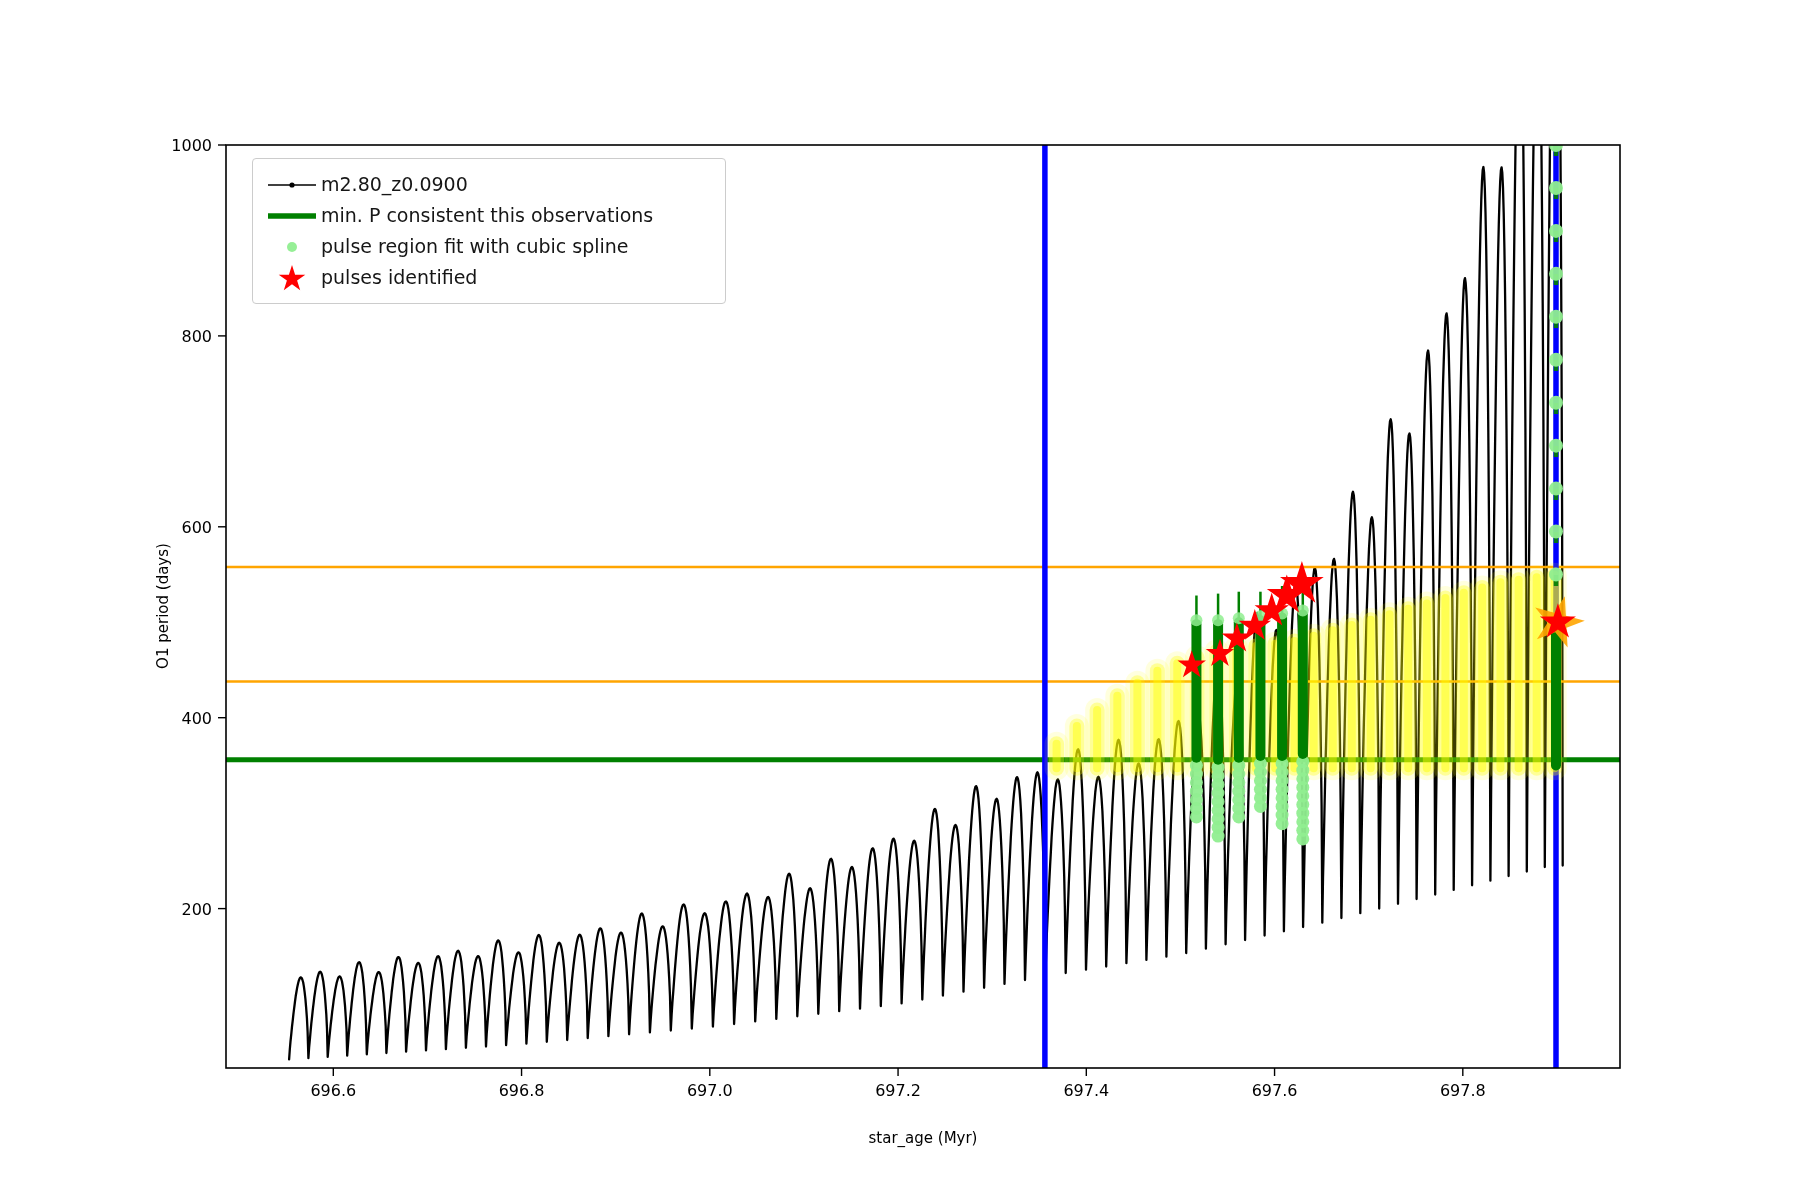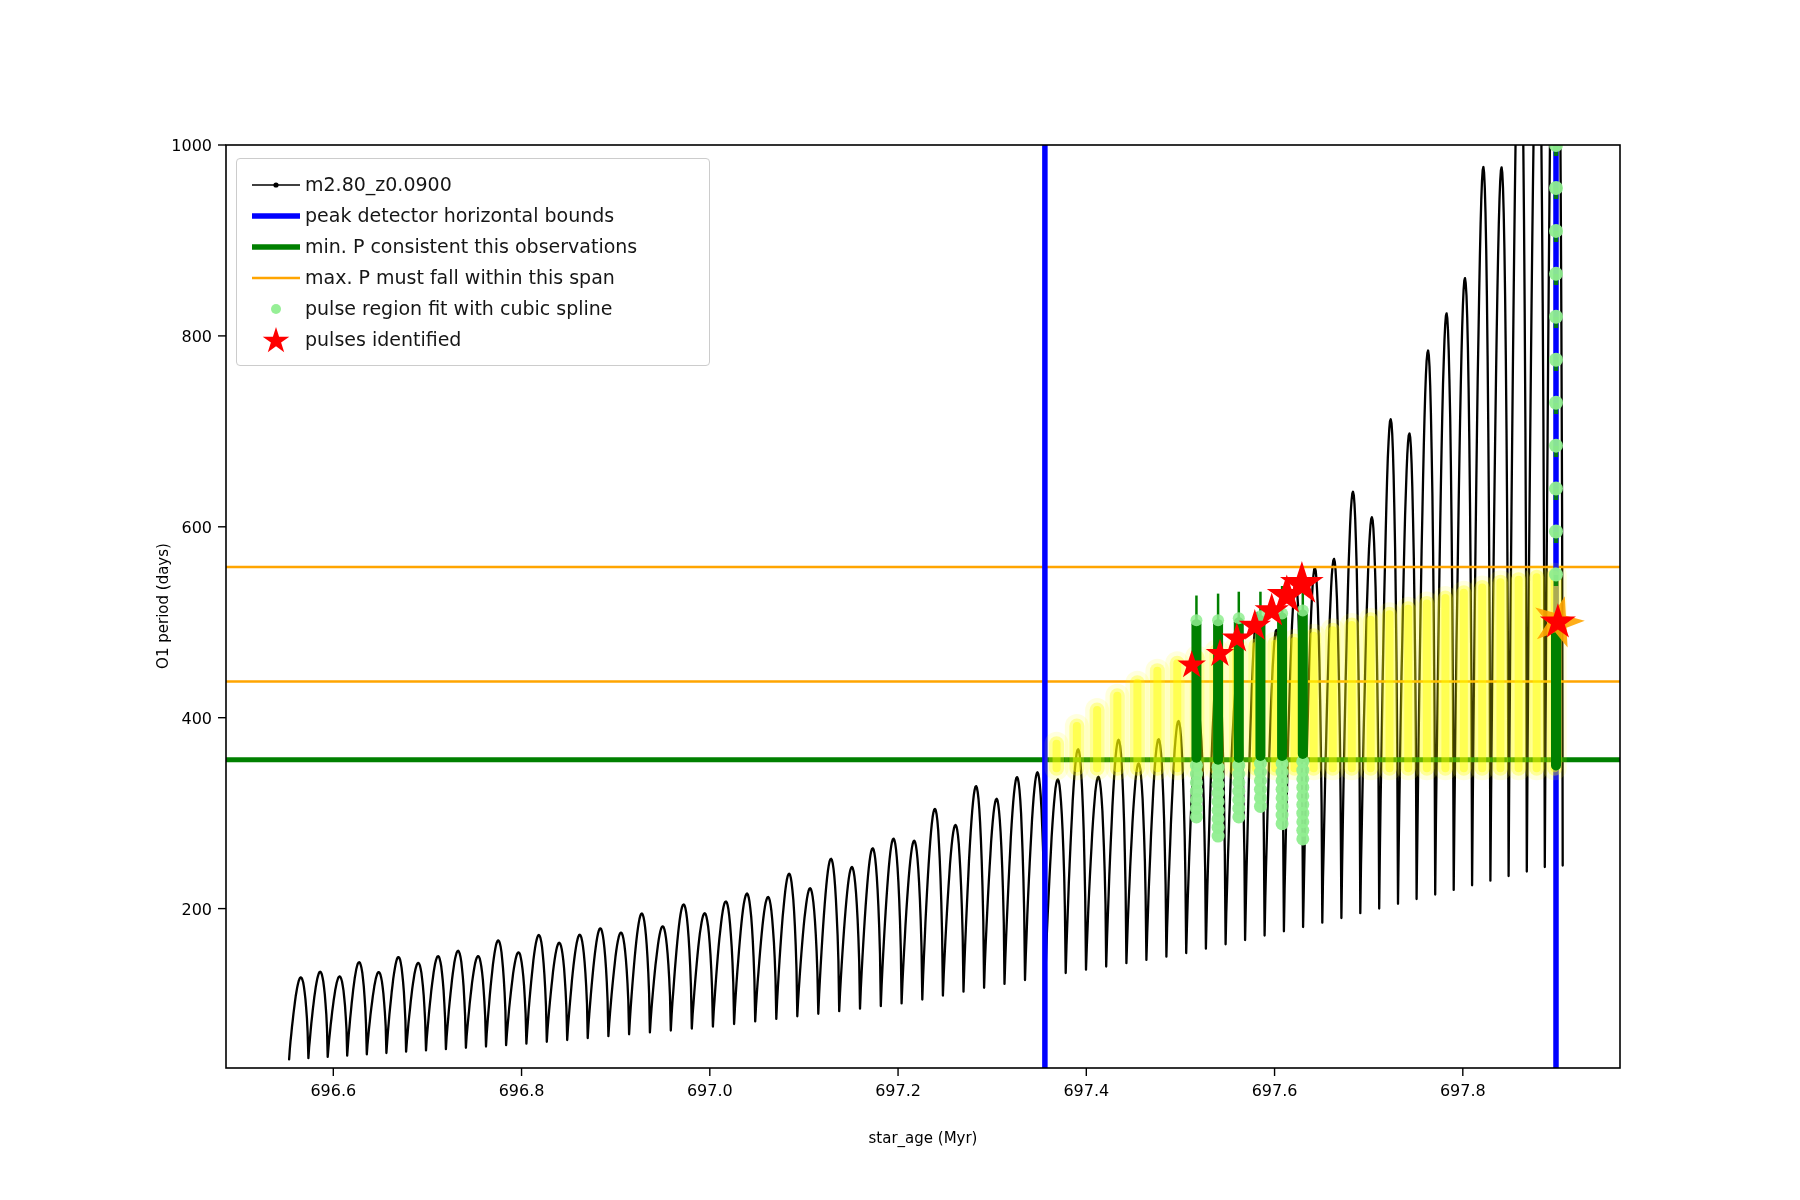--- a/index.html
+++ b/index.html
@@ -2,21 +2,21 @@
 <html><head>
 <meta charset="utf-8">
 <style>
   html,body{margin:0;padding:0;background:#ffffff;}
   .figure{position:relative;width:1800px;height:1200px;background:#ffffff;overflow:hidden;
           font-family:"DejaVu Sans", "Liberation Sans", sans-serif;}
   #chart-svg{position:absolute;left:0;top:0;}
   .axis-label{position:absolute;color:#000;font-size:15px;}
   #xlabel{left:923px;top:1129px;transform:translateX(-50%);}
   #ylabel{left:163px;top:606px;transform:translate(-50%,-50%) rotate(-90deg);white-space:nowrap;}
-  .legend{position:absolute;left:236px;top:158px;width:474px;background:rgba(255,255,255,0.9);
+  .legend{position:absolute;left:252px;top:158px;width:474px;background:rgba(255,255,255,0.9);
           border:1px solid #cccccc;border-radius:4px;padding:10px 14px 10px 10px;box-sizing:border-box;}
   .legend-row{display:flex;align-items:center;min-height:31px;}
   .legend-swatch{width:58px;flex:0 0 58px;display:flex;align-items:center;justify-content:center;}
   .legend-label{font-size:19px;color:#161616;line-height:1.18;}
 </style>
 </head>
 <body>
 
 <div class="figure">
   <svg id="chart-svg" width="1800" height="1200">
@@ -255,40 +255,24 @@
           <svg width="56" height="30">
             <line x1="4" x2="52" y1="15" y2="15" stroke="#000000" stroke-width="1.6"></line>
             <circle cx="28" cy="15" r="2.6" fill="#000000"></circle>
           </svg>
         </span>
       <span class="legend-label">m2.80_z0.0900</span>
     </div>
     <div class="legend-row">
       <span class="legend-swatch">
           <svg width="56" height="30">
-            <line x1="4" x2="52" y1="15" y2="15" stroke="#0000ff" stroke-width="5.5"></line>
-          </svg>
-        </span>
-      <span class="legend-label">peak detector horizontal bounds</span>
-    </div>
-    <div class="legend-row">
-      <span class="legend-swatch">
-          <svg width="56" height="30">
             <line x1="4" x2="52" y1="15" y2="15" stroke="#008000" stroke-width="5.5"></line>
           </svg>
         </span>
       <span class="legend-label">min. P consistent this observations</span>
-    </div>
-    <div class="legend-row">
-      <span class="legend-swatch">
-          <svg width="56" height="30">
-            <line x1="4" x2="52" y1="15" y2="15" stroke="#ffa500" stroke-width="2.5"></line>
-          </svg>
-        </span>
-      <span class="legend-label">max. P must fall within this span</span>
     </div>
     <div class="legend-row">
       <span class="legend-swatch">
           <svg width="56" height="30">
             <circle cx="28" cy="15" r="5" fill="#90ee90" fill-opacity="0.95"></circle>
           </svg>
         </span>
       <span class="legend-label">pulse region fit with cubic spline</span>
     </div>
     <div class="legend-row">

